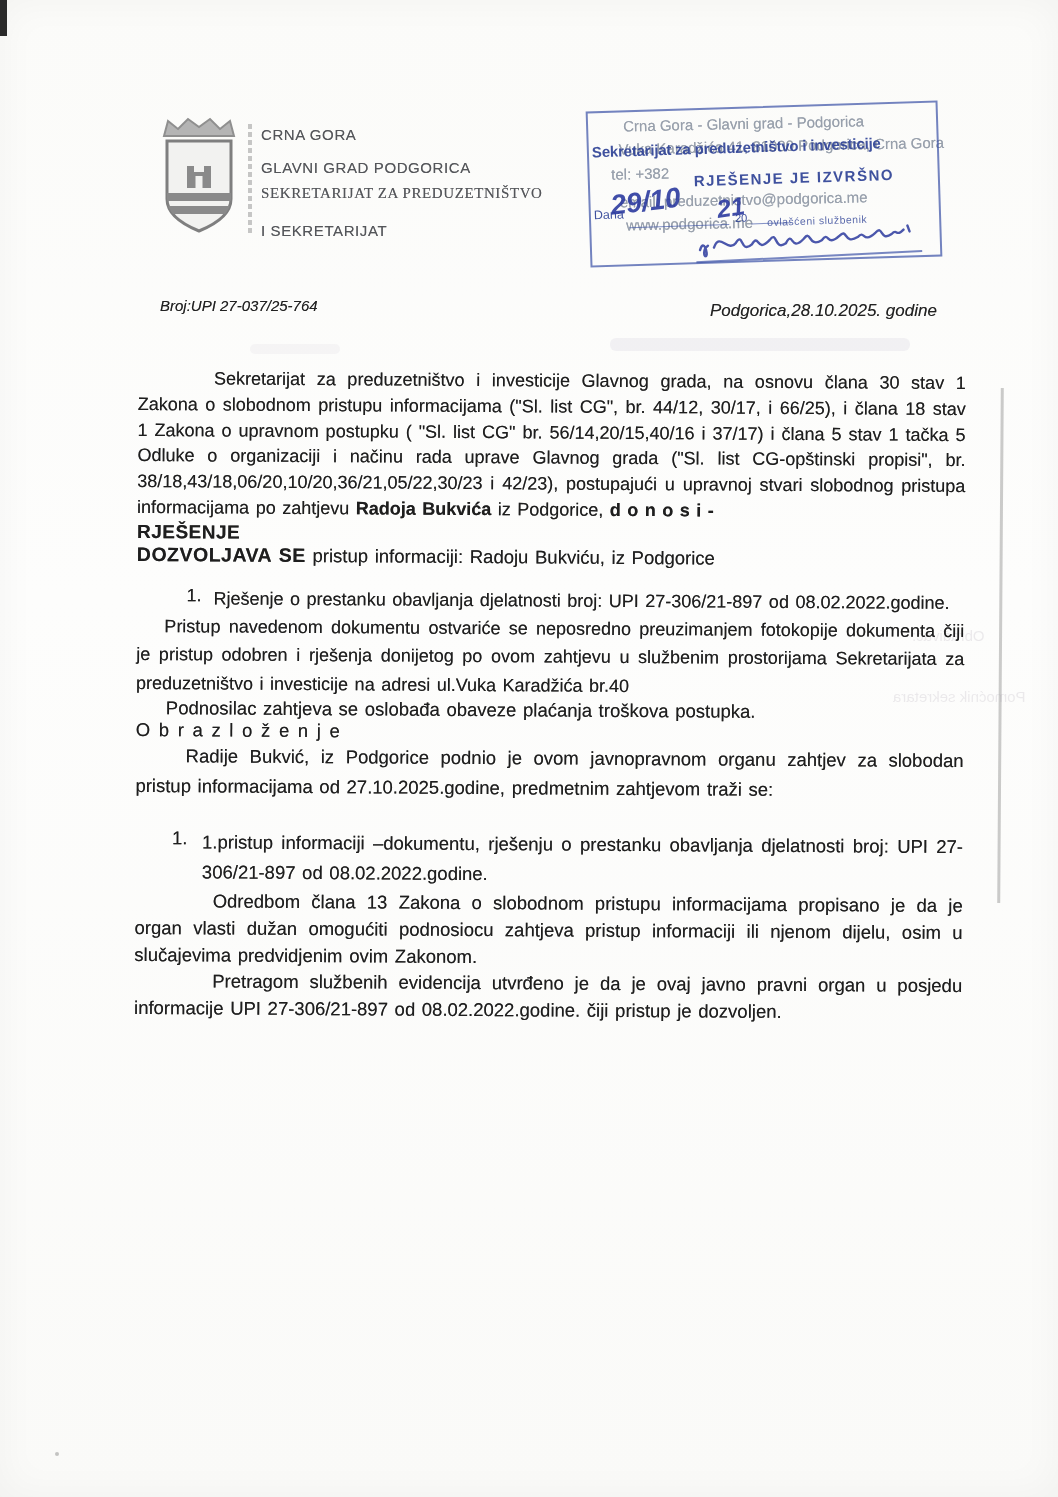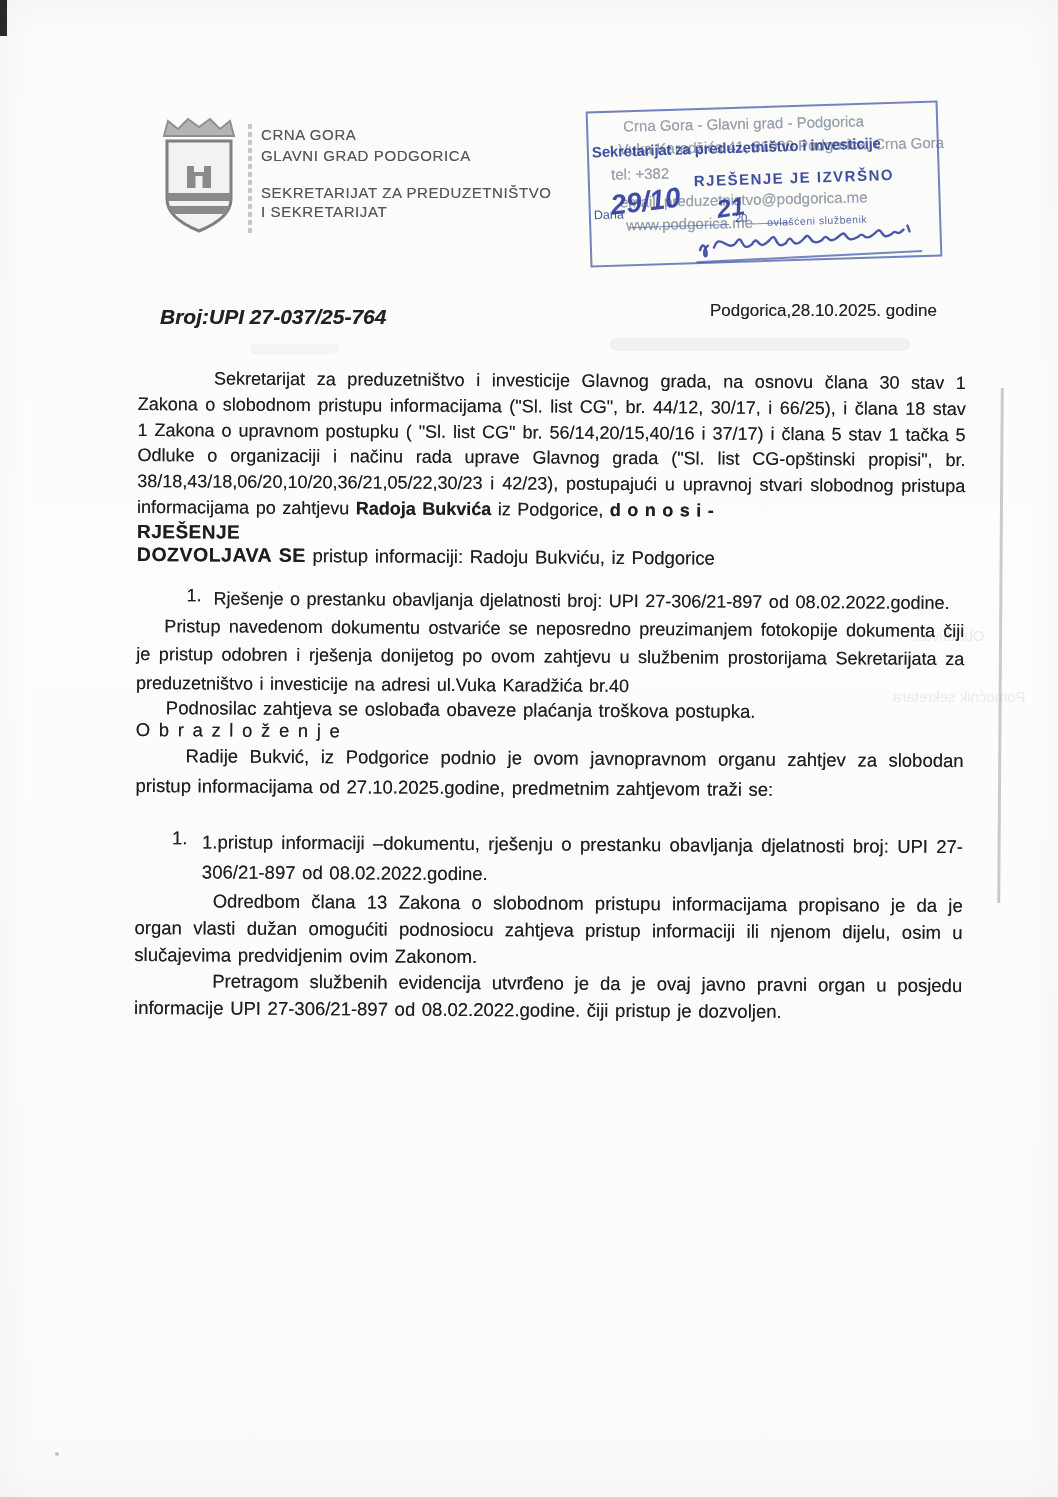--- a/index.html
+++ b/index.html
@@ -9,23 +9,23 @@
     overflow:hidden;font-family:"Liberation Sans",sans-serif;color:#222;
     box-shadow:inset 0 0 40px rgba(0,0,0,0.04);
   }
   .abs{position:absolute;}
   
   .coa{left:156px;top:114px;width:86px;height:124px;}
   .lh-sep{left:248px;top:124px;width:4px;height:110px;opacity:.55;
     background:repeating-linear-gradient(180deg,#9a9a9a 0 5px,transparent 5px 8px);}
   .lh-text{left:261px;top:126px;color:#54565a;font-size:15px;letter-spacing:.6px;
     text-shadow:0 0 .4px rgba(80,80,85,.6);}
-  .lh-text .l1{margin-bottom:4px;}
-  .lh-text .l2{margin-bottom:20px;}
-  .lh-text .l3{margin-bottom:2px;}
+  .lh-text .l1{margin-bottom:16px;}
+  .lh-text .l2{margin-bottom:9px;}
+  .lh-text .l3{margin-bottom:20px;font-family:Liberation Serif, serif;}
   
   .contact{left:598px;top:118px;width:380px;height:125px;color:#98a0ac;font-size:15px;
     transform:rotate(-1.2deg);transform-origin:left top;text-shadow:0 0 .6px rgba(150,158,170,.8);}
   .contact .c1{position:absolute;left:25px;top:0;}
   .contact .c2{position:absolute;left:20px;top:23px;white-space:nowrap;}
   .contact .c3{position:absolute;left:12px;top:48px;}
   .contact .c4{position:absolute;left:20px;top:76px;white-space:nowrap;}
   .contact .c5{position:absolute;left:26px;top:99px;}
   
   .stamp{left:588px;top:106px;width:348px;height:152px;
@@ -37,22 +37,22 @@
   .stamp-dana{left:3px;top:95px;font-size:12.5px;}
   .stamp-uline{left:38px;top:114px;width:100px;height:1px;border-bottom:1.5px solid rgba(62,84,168,.65);}
   .stamp-year{left:144px;top:103px;font-size:11px;}
   .stamp-uline2{left:160px;top:114px;width:40px;height:1px;border-bottom:1.5px solid rgba(62,84,168,.65);}
   .stamp-officer{left:176px;top:108px;font-size:10.5px;letter-spacing:.5px;opacity:.85;}
   .hand{font-style:italic;font-weight:bold;color:rgba(43,58,158,.9);white-space:nowrap;}
   .hand-day{left:20px;top:74px;font-size:28px;transform:rotate(-5deg);}
   .hand-year{left:126px;top:84px;font-size:25px;transform:rotate(-7deg);}
   .sig{left:102px;top:114px;}
   
-  .broj{left:160px;top:305px;font-weight:bold;font-style:italic;font-size:21px;text-shadow:0 0 .5px rgba(0,0,0,.5);}
-  .place-date{left:710px;top:301px;font-size:17px;text-shadow:0 0 .4px rgba(0,0,0,.45);}
+  .broj{left:160px;top:297px;font-weight:normal;font-style:italic;font-size:15px;text-shadow:0 0 .5px rgba(0,0,0,.5);}
+  .place-date{left:710px;top:301px;font-size:17px;text-shadow:0 0 .4px rgba(0,0,0,.45);font-style:italic;}
   
   .doc-body{left:138px;top:366px;width:828px;transform:rotate(.35deg);transform-origin:left top;
     text-shadow:0 0 .55px rgba(30,30,30,.65);color:#1e1e1e;word-spacing:1.5px;}
   .doc-body p{margin:0;text-align:justify;}
   .p1{text-indent:76px;font-size:18px;line-height:25.8px;}
   .h1{text-align:center;font-weight:bold;font-size:19px;letter-spacing:.5px;margin-top:17px;}
   .dozv{margin-top:24px;font-size:18.5px;}
   .dozv b{font-size:19.5px;letter-spacing:.5px;}
   .li{display:flex;margin-top:19px;}
   .li .num{width:27px;margin-left:50px;flex:none;font-size:18px;}

